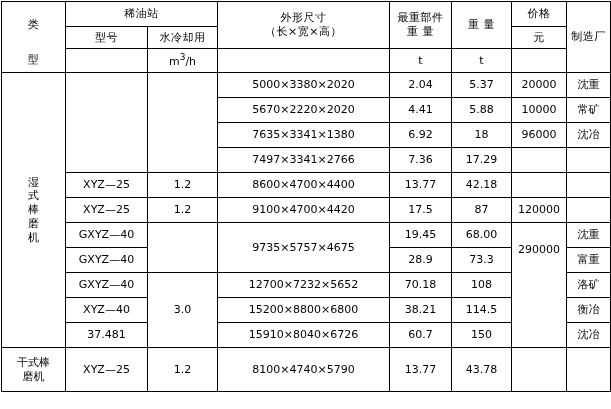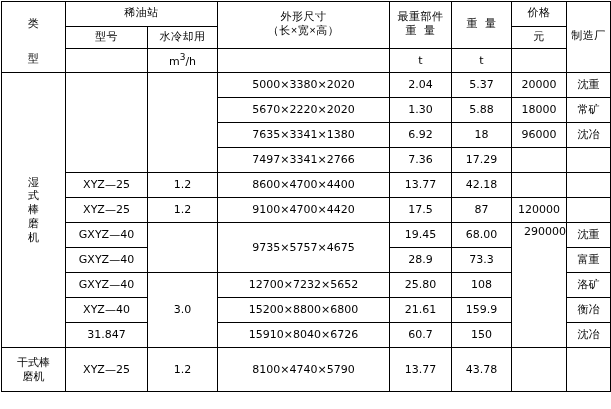--- a/index.html
+++ b/index.html
@@ -30,21 +30,20 @@
     font-weight: normal;
     font-size: 11px;
     text-align: center;
     vertical-align: middle;
     padding: 0;
     line-height: 1.25;
   }
   .hdr-cell {
     font-size: 11.5px;
     letter-spacing: 0.5px;
-    font-family: Liberation Mono, monospace;
   }
   .sup {
     font-size: 9px;
     vertical-align: super;
   }
   .rowlabel {
     font-size: 11.5px;
     line-height: 1.45;
     width: 64px;
   }
@@ -127,23 +126,23 @@
         <td rowspan="4" class="nb-b"></td>
         <td rowspan="4" class="nb-b"></td>
         <td>5000×3380×2020</td>
         <td>2.04</td>
         <td>5.37</td>
         <td>20000</td>
         <td class="mk">沈重</td>
       </tr>
       <tr class="r-body">
         <td>5670×2220×2020</td>
-        <td>1.30</td>
+        <td>4.41</td>
         <td>5.88</td>
-        <td>18000</td>
+        <td>10000</td>
         <td class="mk">常矿</td>
       </tr>
       <tr class="r-body">
         <td>7635×3341×1380</td>
         <td>6.92</td>
         <td>18</td>
         <td>96000</td>
         <td class="mk">沈冶</td>
       </tr>
       <tr class="r-body">
@@ -170,46 +169,46 @@
         <td>87</td>
         <td>120000</td>
         <td class="mk"></td>
       </tr>
       <tr class="r-body">
         <td>GXYZ—40</td>
         <td rowspan="2" class="nb-b"></td>
         <td rowspan="2" class="nb-b">9735×5757×4675</td>
         <td>19.45</td>
         <td>68.00</td>
-        <td rowspan="5" class="nb-b" style="vertical-align: top; padding-top:2px;text-align:right;">290000</td>
+        <td rowspan="5" class="nb-b" style="vertical-align: top; padding-top:20px;">290000</td>
         <td class="mk">沈重</td>
       </tr>
       <tr class="r-body">
         <td>GXYZ—40</td>
         <td>28.9</td>
         <td>73.3</td>
         <td class="mk">富重</td>
       </tr>
       <tr class="r-body">
         <td>GXYZ—40</td>
         <td rowspan="3" class="nb-b">3.0</td>
         <td>12700×7232×5652</td>
-        <td>25.80</td>
+        <td>70.18</td>
         <td>108</td>
         <td class="mk">洛矿</td>
       </tr>
       <tr class="r-body">
         <td>XYZ—40</td>
         <td>15200×8800×6800</td>
-        <td>21.61</td>
-        <td>159.9</td>
+        <td>38.21</td>
+        <td>114.5</td>
         <td class="mk">衡冶</td>
       </tr>
       <tr class="r-body">
-        <td>31.847</td>
+        <td>37.481</td>
         <td>15910×8040×6726</td>
         <td>60.7</td>
         <td>150</td>
         <td class="mk">沈冶</td>
       </tr>
 
       <tr class="r-body" style="height:44px;">
         <td class="rowlabel">
           <div>干式棒</div>
           <div>磨机</div>

